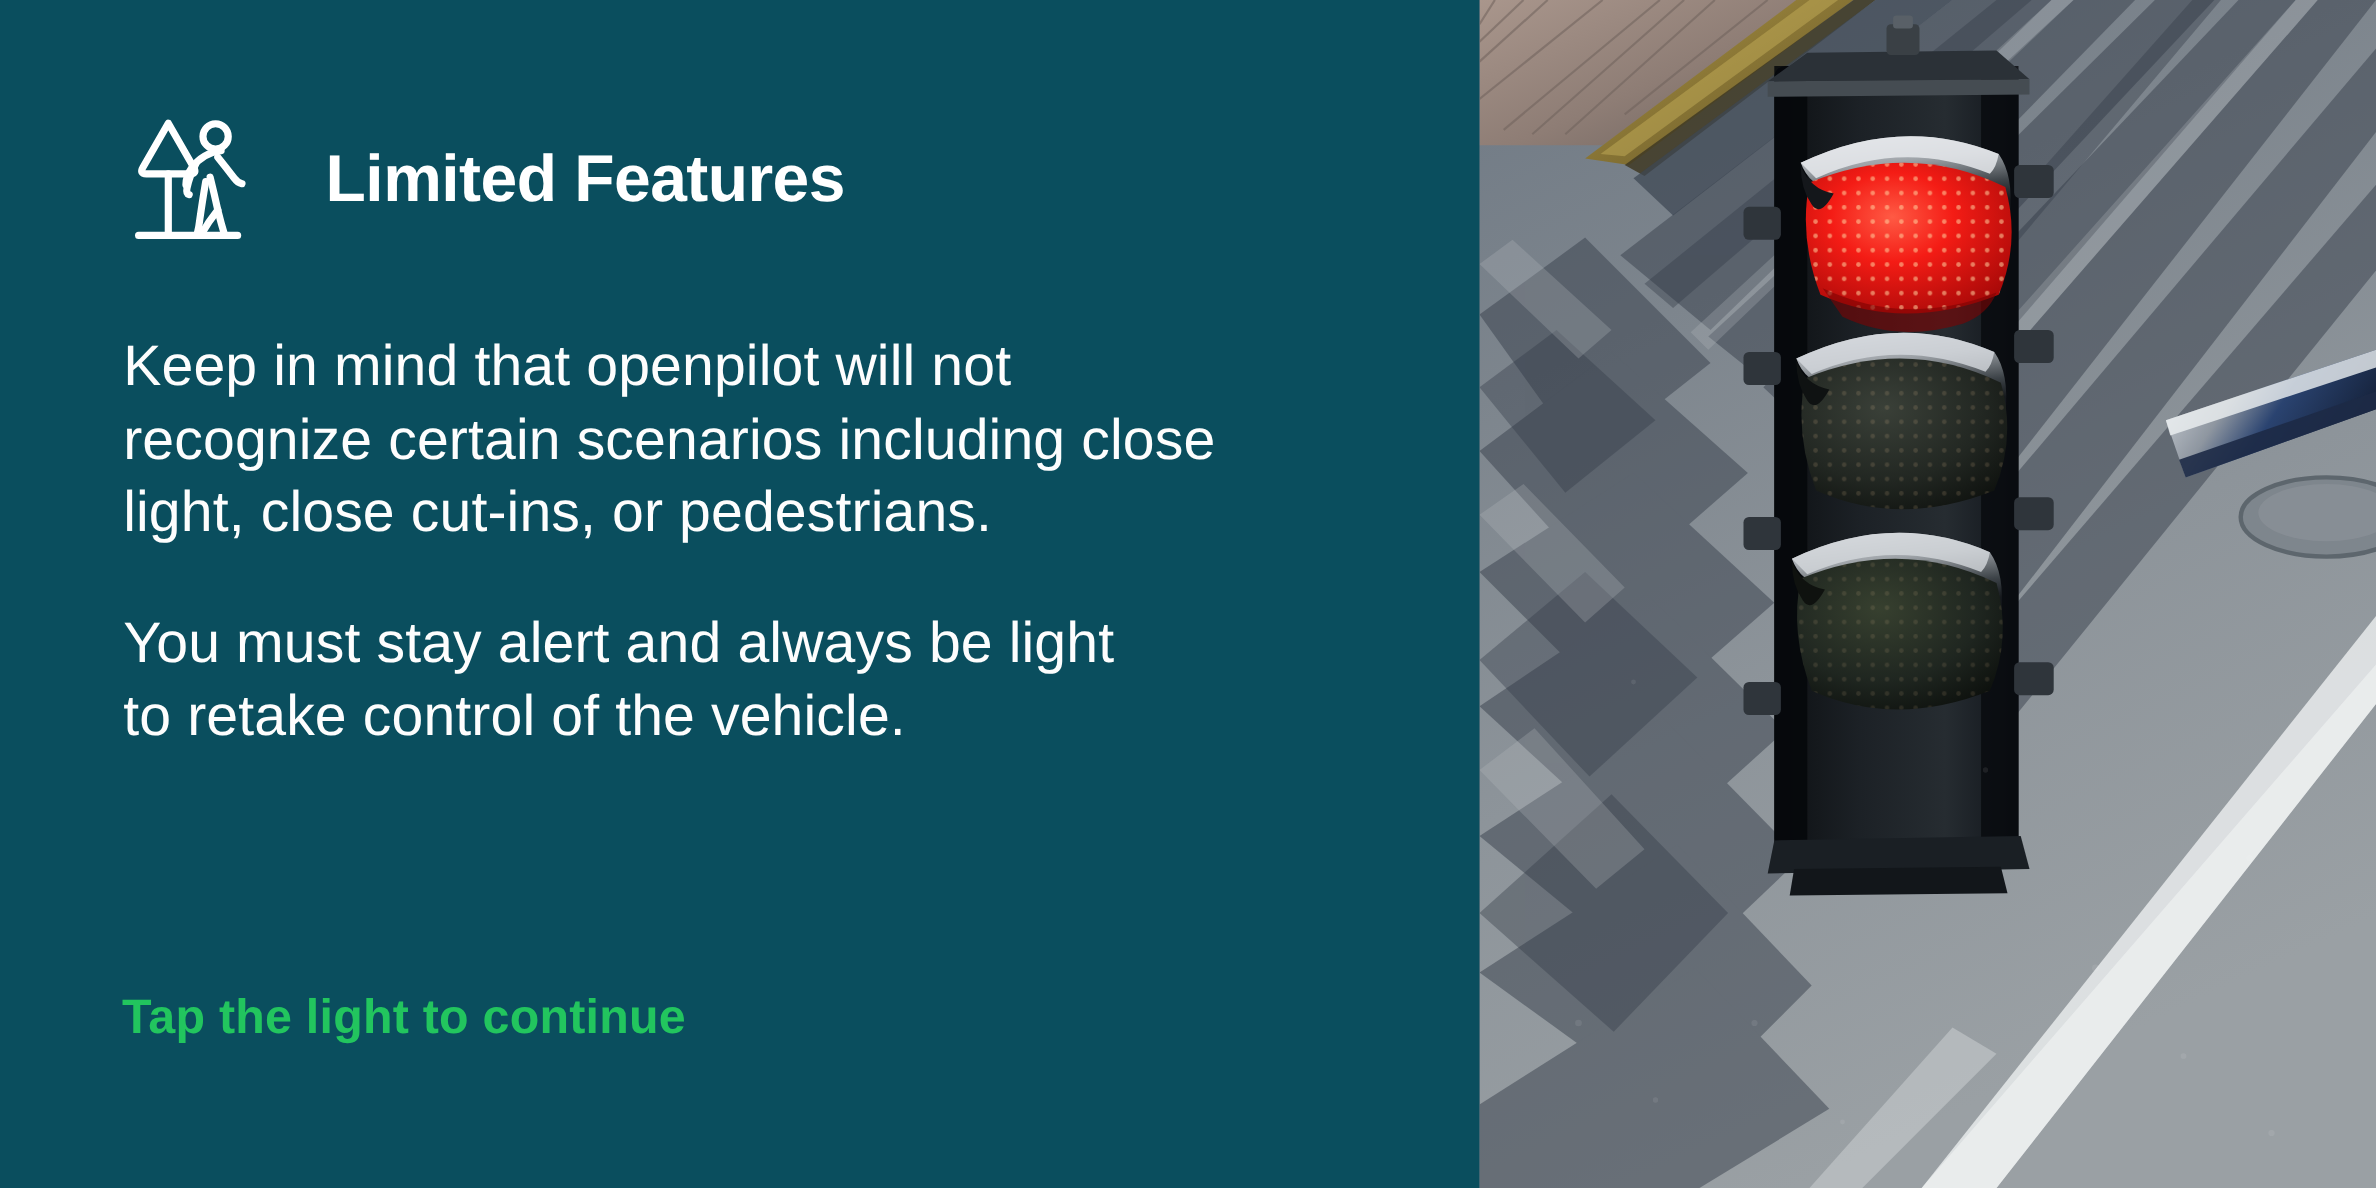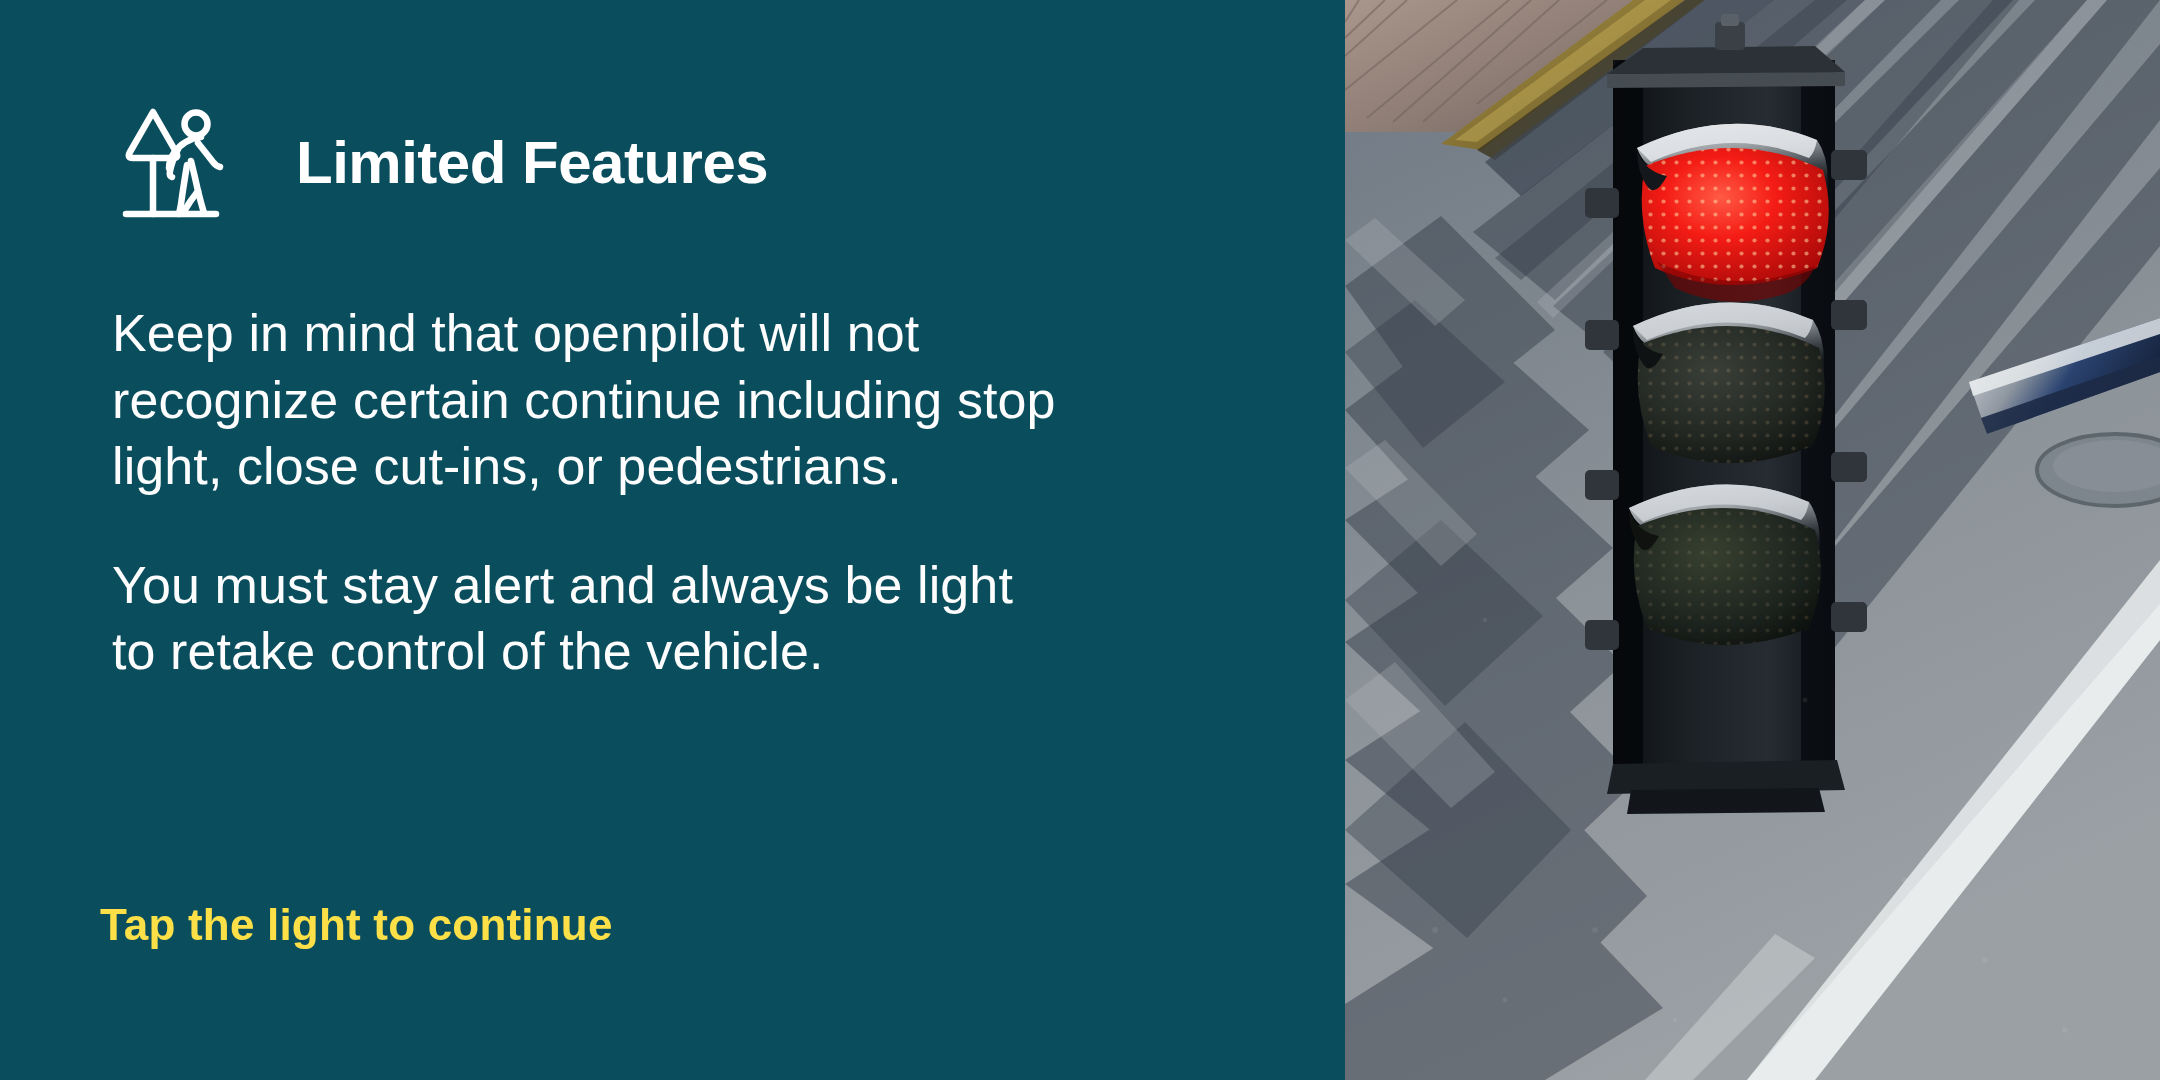--- a/index.html
+++ b/index.html
@@ -52,24 +52,24 @@
     font-weight:400;
     color:#fdfdfd;
     line-height:1.28;
     letter-spacing:0.1px;
   }
   .para + .para { margin-top:52px; }
   .para .ln { display:block; white-space:nowrap; }
 
   #tap-hint {
     position:absolute;
-    left:100px; top:900px;
+    left:111px; top:900px;
     font-size:44px;
     font-weight:700;
-    color:#fde047;
+    color:#22c55e;
     letter-spacing:0.2px;
     white-space:nowrap;
   }
 
   
   #photo-panel {
     position:relative;
     width:815px; height:1080px;
     flex:0 0 815px;
     overflow:hidden;
@@ -108,21 +108,21 @@
 
         <path d="M86 96 Q78 106 71 118"></path>
       </svg>
 
       <div id="page-title">Limited Features</div>
     </div>
 
     <div id="body-copy">
       <p class="para">
         <span class="ln">Keep in mind that openpilot will not</span>
-        <span class="ln">recognize certain continue including stop</span>
+        <span class="ln">recognize certain scenarios including close</span>
         <span class="ln">light, close cut-ins, or pedestrians.</span>
       </p>
       <p class="para">
         <span class="ln">You must stay alert and always be light</span>
         <span class="ln">to retake control of the vehicle.</span>
       </p>
     </div>
 
     <div id="tap-hint">Tap the light to continue</div>
   </div>

